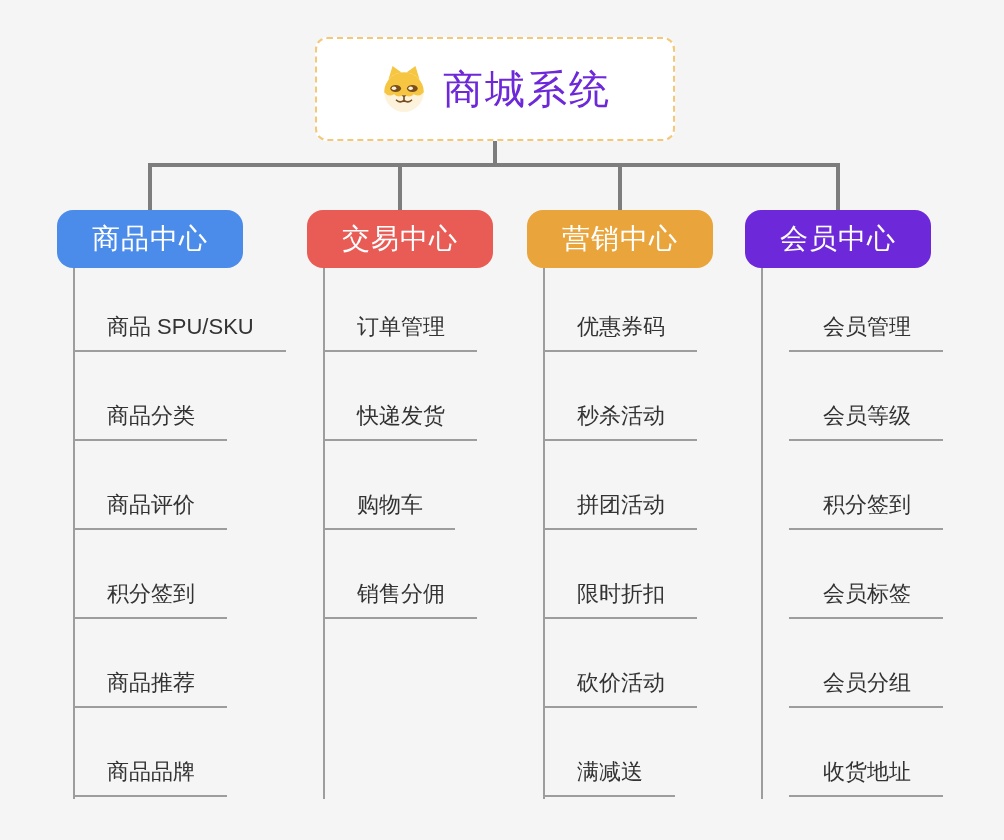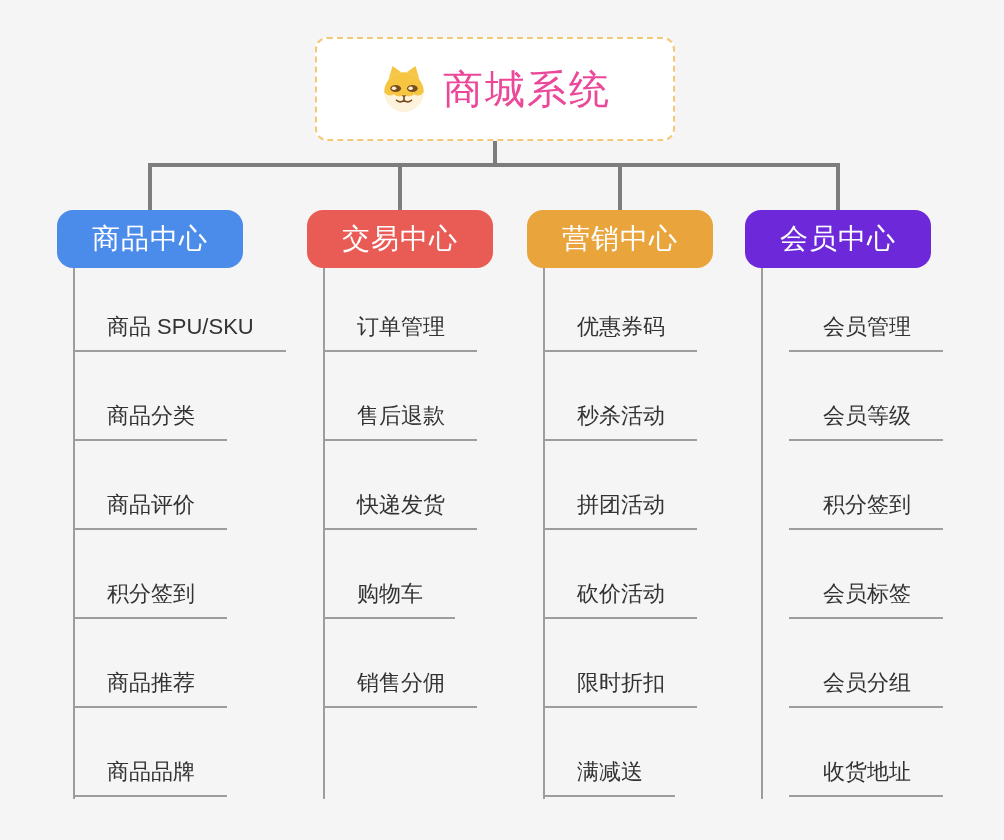--- a/index.html
+++ b/index.html
@@ -25,21 +25,21 @@
     border-radius: 12px;
     display: flex;
     align-items: center;
     justify-content: center;
     gap: 14px;
   }
   .root-title {
     font-size: 40px;
     font-weight: 500;
     letter-spacing: 2px;
-    color: #ec4899;
+    color: #6d28d9;
     white-space: nowrap;
   }
   .root-icon { width: 50px; height: 50px; flex: 0 0 auto; }
 
   
   .line { position: absolute; background: #7d7d7d; }
   .leaf-vline { position: absolute; width: 2px; background: #9d9d9d; }
 
   
   .branch-header {
@@ -128,23 +128,20 @@
           <span class="leaf-label">商品品牌</span>
         </div>
       </div>
       <div class="branch-header" style="left: 307px; background: rgb(233, 91, 85);">交易中心</div>
       <div class="leaf-vline" style="left: 323px; top: 268px; height: 531px;"></div>
       <div class="leaf-col" style="left: 323px;">
         <div class="leaf-row">
           <span class="leaf-label">订单管理</span>
         </div>
         <div class="leaf-row">
-          <span class="leaf-label">售后退款</span>
-        </div>
-        <div class="leaf-row">
           <span class="leaf-label">快递发货</span>
         </div>
         <div class="leaf-row">
           <span class="leaf-label">购物车</span>
         </div>
         <div class="leaf-row">
           <span class="leaf-label">销售分佣</span>
         </div>
       </div>
       <div class="branch-header" style="left: 527px; background: rgb(233, 164, 60);">营销中心</div>
@@ -153,24 +150,24 @@
         <div class="leaf-row">
           <span class="leaf-label">优惠券码</span>
         </div>
         <div class="leaf-row">
           <span class="leaf-label">秒杀活动</span>
         </div>
         <div class="leaf-row">
           <span class="leaf-label">拼团活动</span>
         </div>
         <div class="leaf-row">
-          <span class="leaf-label">砍价活动</span>
+          <span class="leaf-label">限时折扣</span>
         </div>
         <div class="leaf-row">
-          <span class="leaf-label">限时折扣</span>
+          <span class="leaf-label">砍价活动</span>
         </div>
         <div class="leaf-row">
           <span class="leaf-label">满减送</span>
         </div>
       </div>
       <div class="branch-header" style="left: 745px; background: #6d28d9;">会员中心</div>
       <div class="leaf-vline" style="left: 761px; top: 268px; height: 531px;"></div>
       <div class="leaf-col" style="left: 761px; padding-left: 28px;">
         <div class="leaf-row">
           <span class="leaf-label">会员管理</span>

